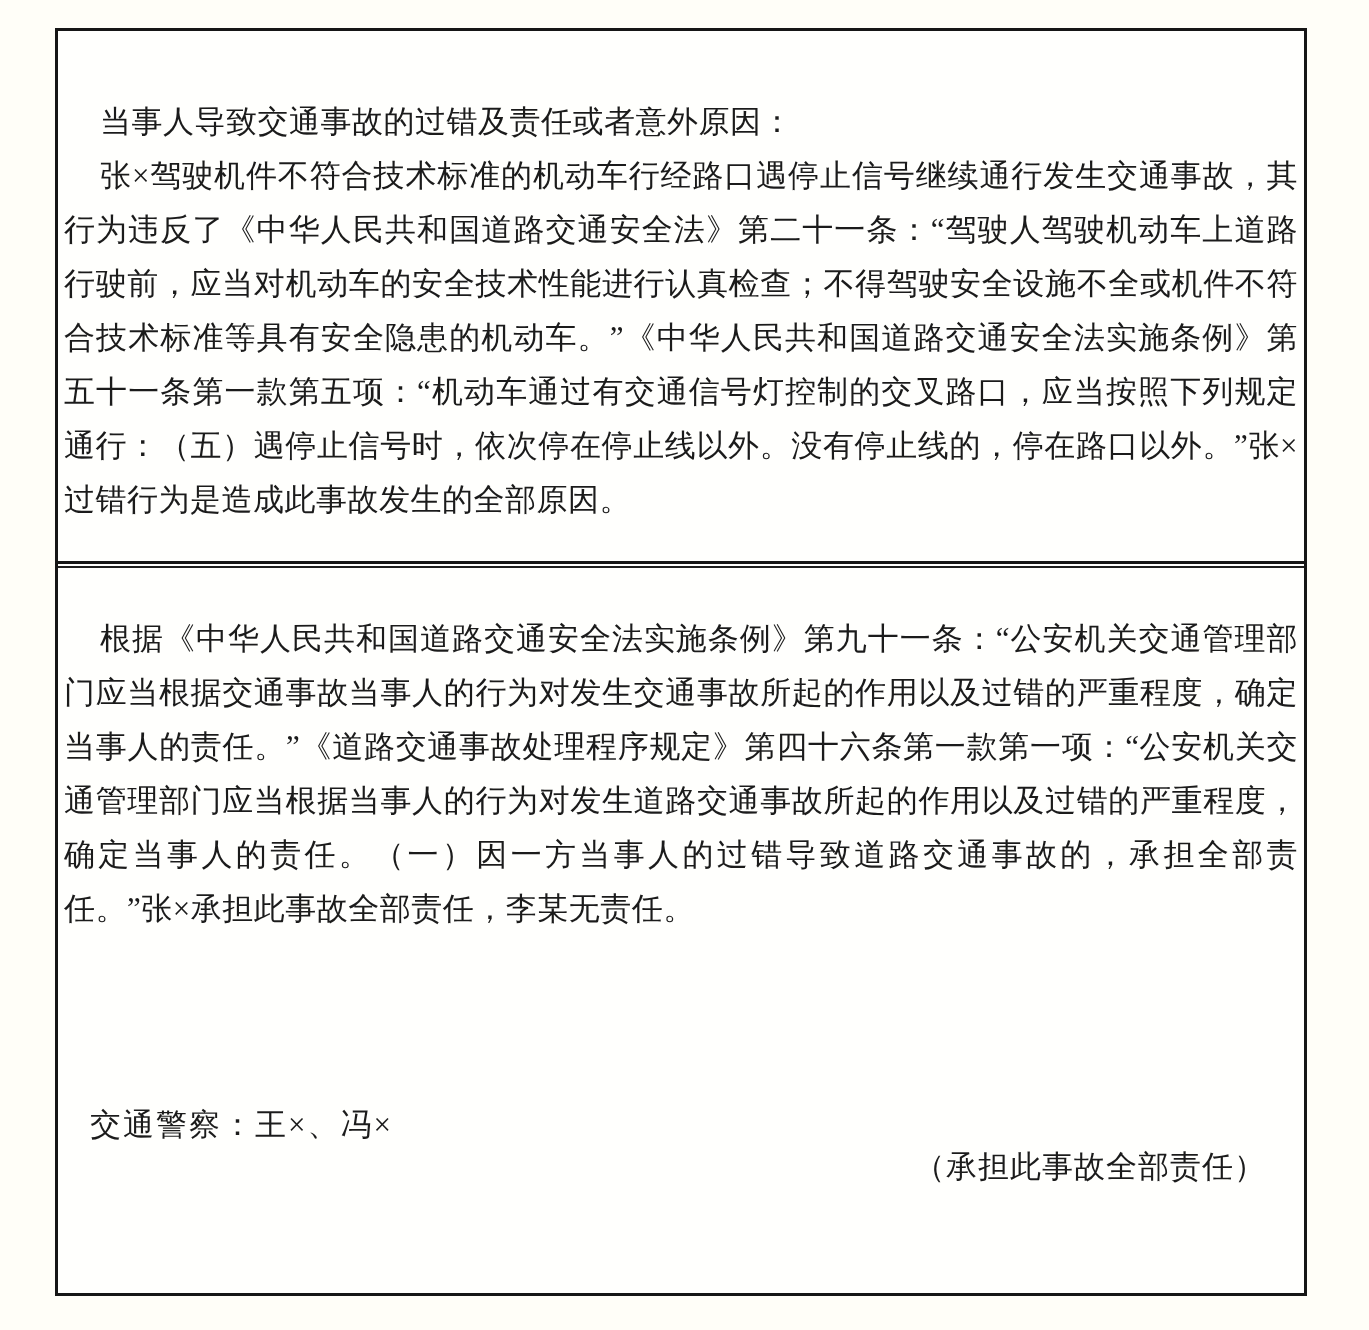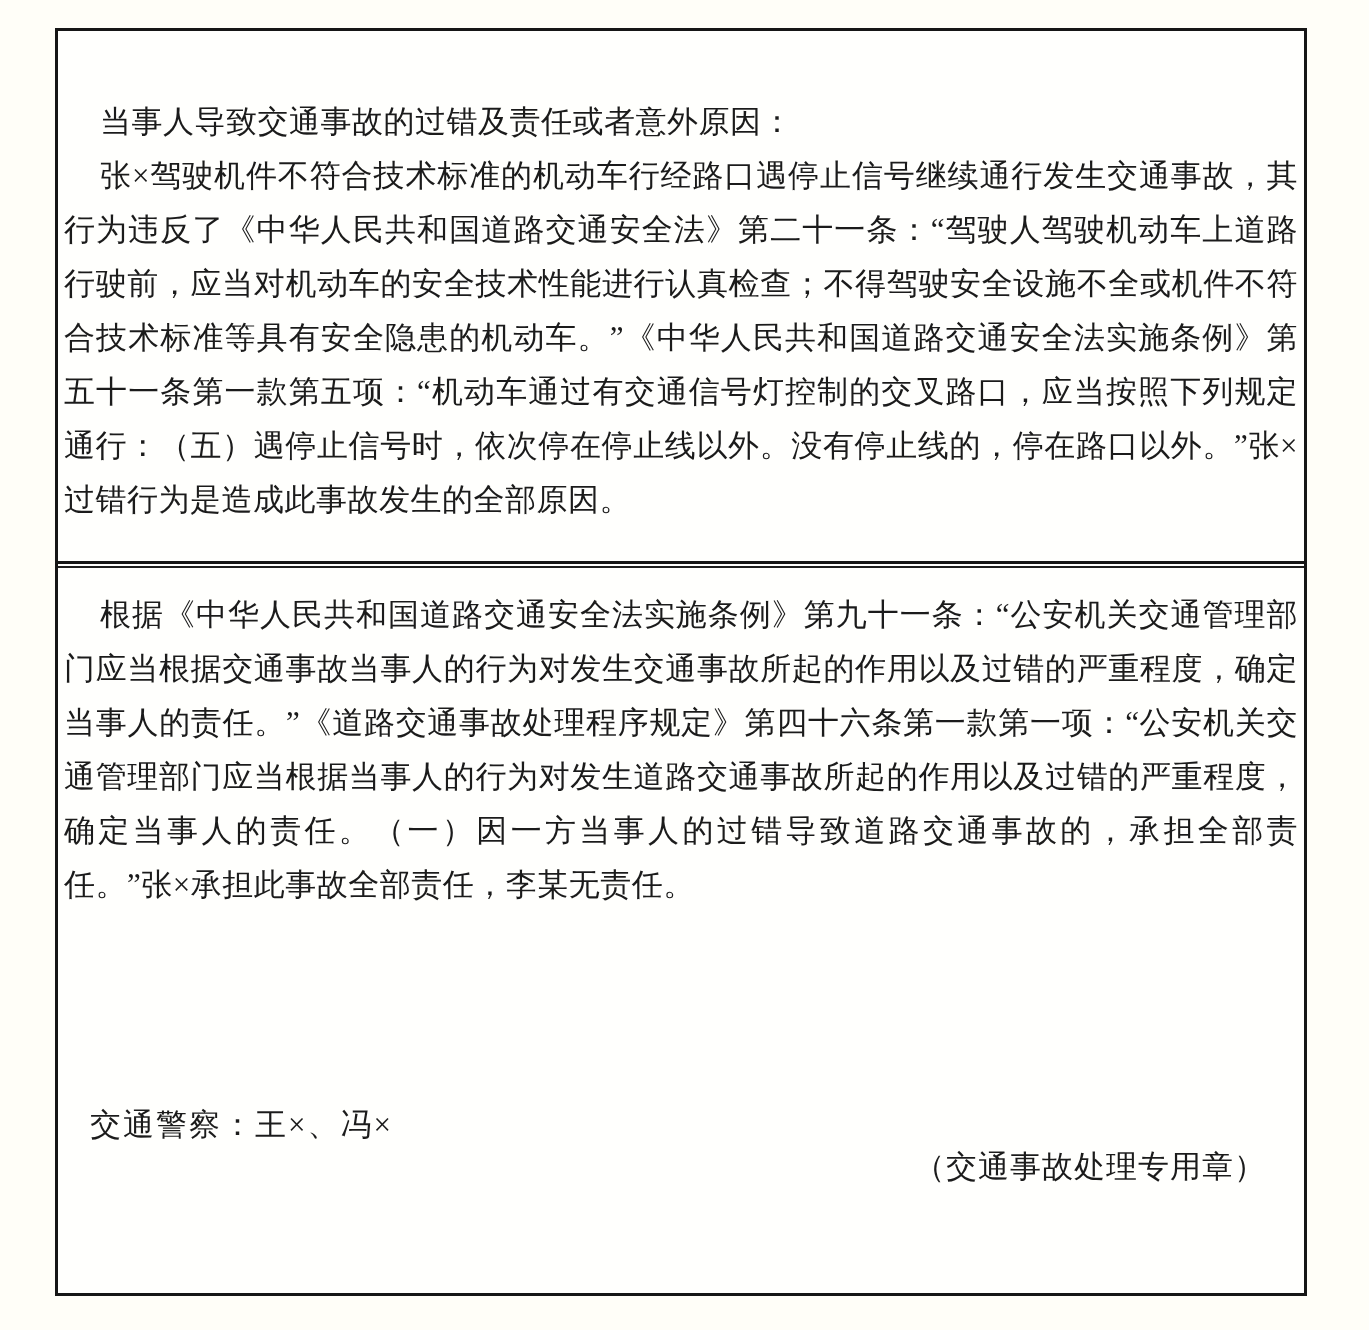--- a/index.html
+++ b/index.html
@@ -34,20 +34,21 @@
     height: 2px;
     border-top: 3px solid #161616;
     border-bottom: 2px solid #1d1d1d;
     background: transparent;
   }
   .section-bottom {
     position: relative;
     box-sizing: border-box;
     padding: 20px 6px 0 6px;
     height: 721px;
+    margin-top: 24px;
   }
   .cjk-text {
     font-size: 31px;
     line-height: 54px;
     letter-spacing: 0.5px;
     text-align: justify;
     text-justify: inter-ideograph;
     color: #1b1b1b;
   }
   .indent {
@@ -88,16 +89,16 @@
   </div>
 
   <div class="divider"></div>
 
   <div class="section-bottom">
     <div class="cjk-text indent">根据《中华人民共和国道路交通安全法实施条例》第九十一条：“公安机关交通管理部门应当根据交通事故当事人的行为对发生交通事故所起的作用以及过错的严重程度，确定当事人的责任。”《道路交通事故处理程序规定》第四十六条第一款第一项：“公安机关交通管理部门应当根据当事人的行为对发生道路交通事故所起的作用以及过错的严重程度，确定当事人的责任。（一）因一方当事人的过错导致道路交通事故的，承担全部责任。”张×承担此事故全部责任，李某无责任。</div>
   </div>
 
   <div class="footer-item police-line">交通警察：王×、冯×</div>
 
-  <div class="footer-item stamp-note">（交通事故处理专用章）</div>
+  <div class="footer-item stamp-note">（承担此事故全部责任）</div>
 
 
 </div>
 
 </body></html>

